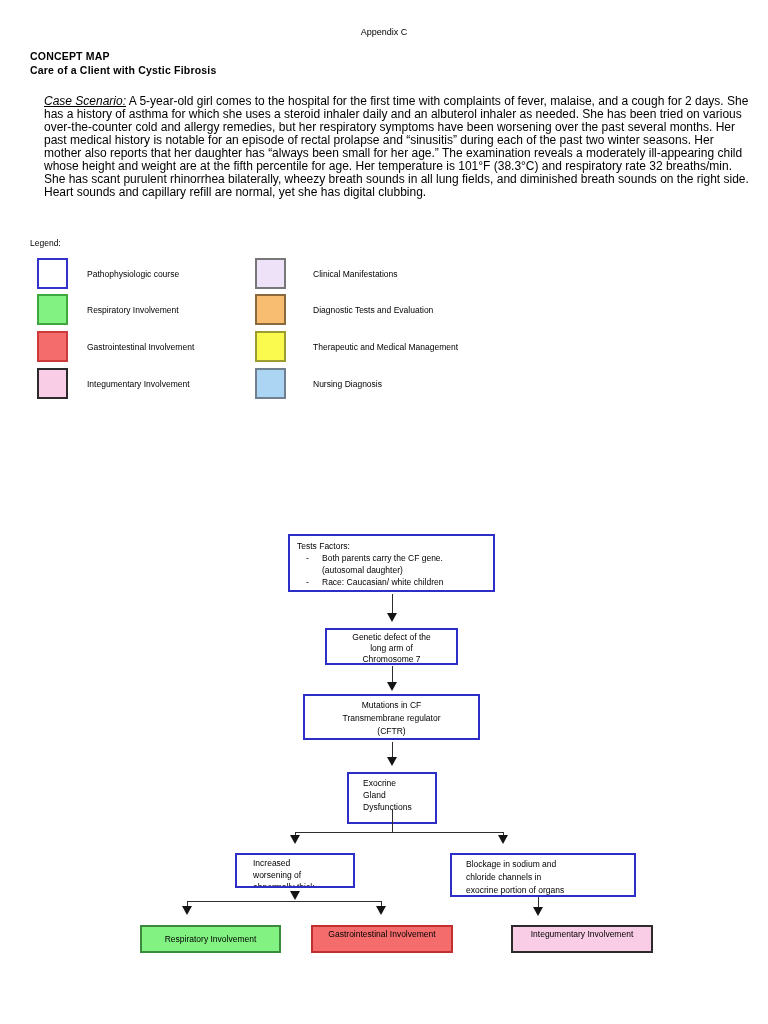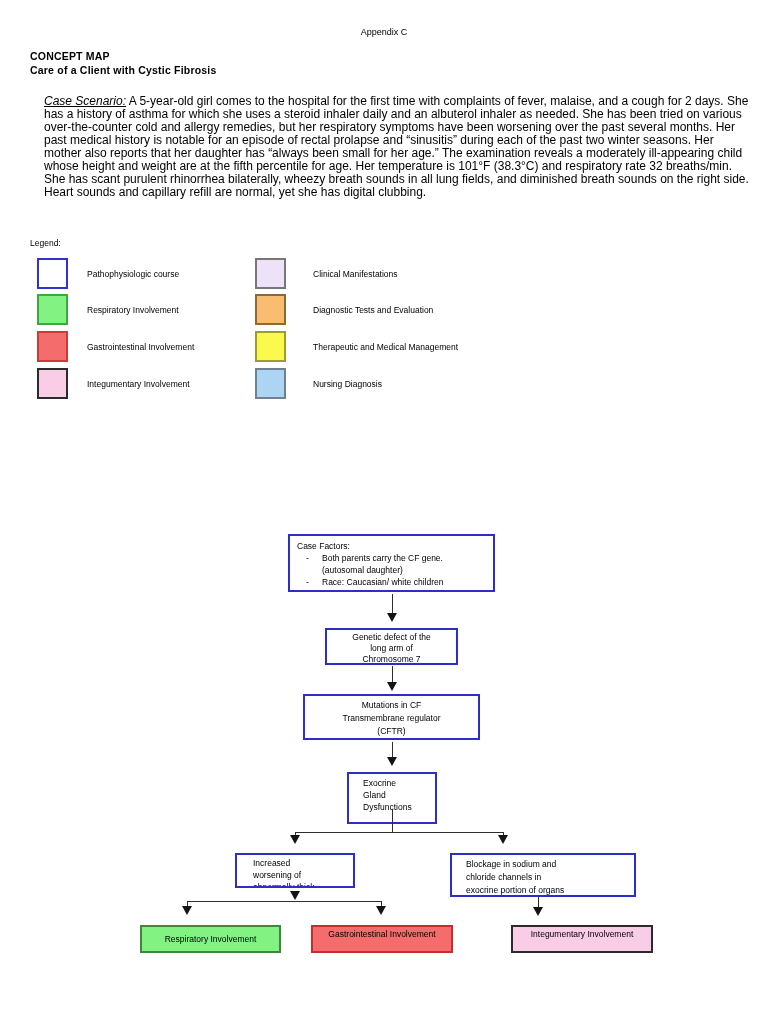--- a/index.html
+++ b/index.html
@@ -82,21 +82,21 @@
   <div class="abs legend-row rcol" style="left:255px;top:331px;">
     <span class="swatch" style="background-color: rgb(250, 250, 78); border-color: rgb(156, 156, 48);"></span>
     <span class="lbl">Therapeutic and Medical Management</span>
   </div>
   <div class="abs legend-row rcol" style="left:255px;top:368px;">
     <span class="swatch" style="background-color: rgb(171, 213, 242); border-color: rgb(112, 128, 144);"></span>
     <span class="lbl">Nursing Diagnosis</span>
   </div>
 
   <div class="fbox risk">
-    <div>Case Factors:</div>
+    <div>Tests Factors:</div>
     <div class="bullet">
       <span class="dash">-</span>
       <span>
         <span class="bl">Both parents carry the CF gene.</span>
         <span class="bl">(autosomal daughter)</span>
       </span>
     </div>
     <div class="bullet">
       <span class="dash">-</span>
       <span>

